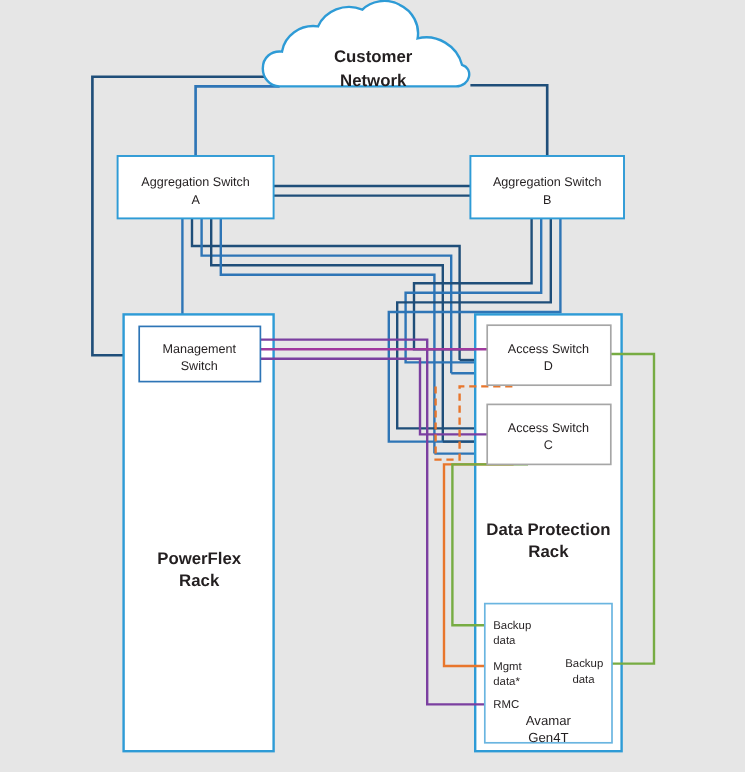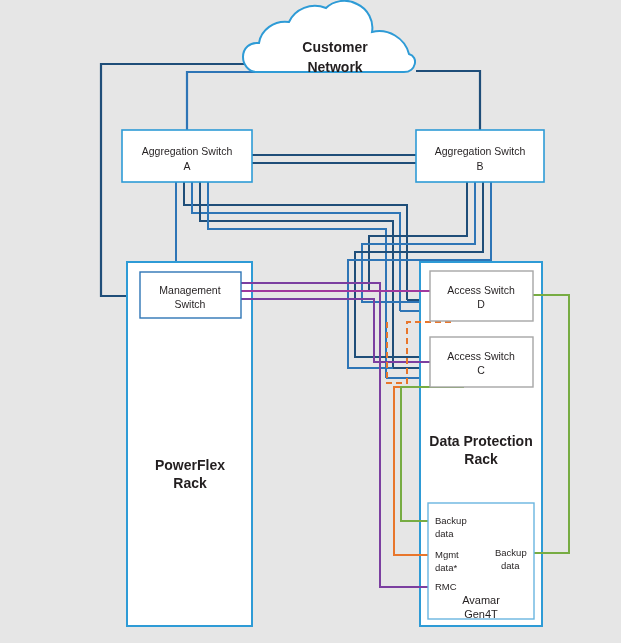--- a/index.html
+++ b/index.html
@@ -1,17 +1,17 @@
 <!DOCTYPE html>
 <html><head>
 <meta charset="utf-8">
 <style>
   html,body{margin:0;padding:0;background:#e6e6e6;}
   body{width:621px;height:643px;font-family:"Liberation Sans",sans-serif;overflow:hidden;}
-  #diagram{position:relative;width:521px;height:643px;background:#e6e6e6;margin-left:24px;}
+  #diagram{position:relative;width:521px;height:643px;background:#e6e6e6;}
   svg{display:block;}
   .nodeLabel{font-family:"Liberation Sans",sans-serif;fill:#231f20;text-anchor:middle;}
   .smallLabel{font-family:"Liberation Sans",sans-serif;fill:#231f20;}
   .cloudText{font-size:14px;font-weight:bold;}
   .swText{font-size:10.5px;}
   .rackText{font-size:14px;font-weight:bold;}
   .portText{font-size:9.5px;}
   .avText{font-size:11px;}
 </style>
 </head>

